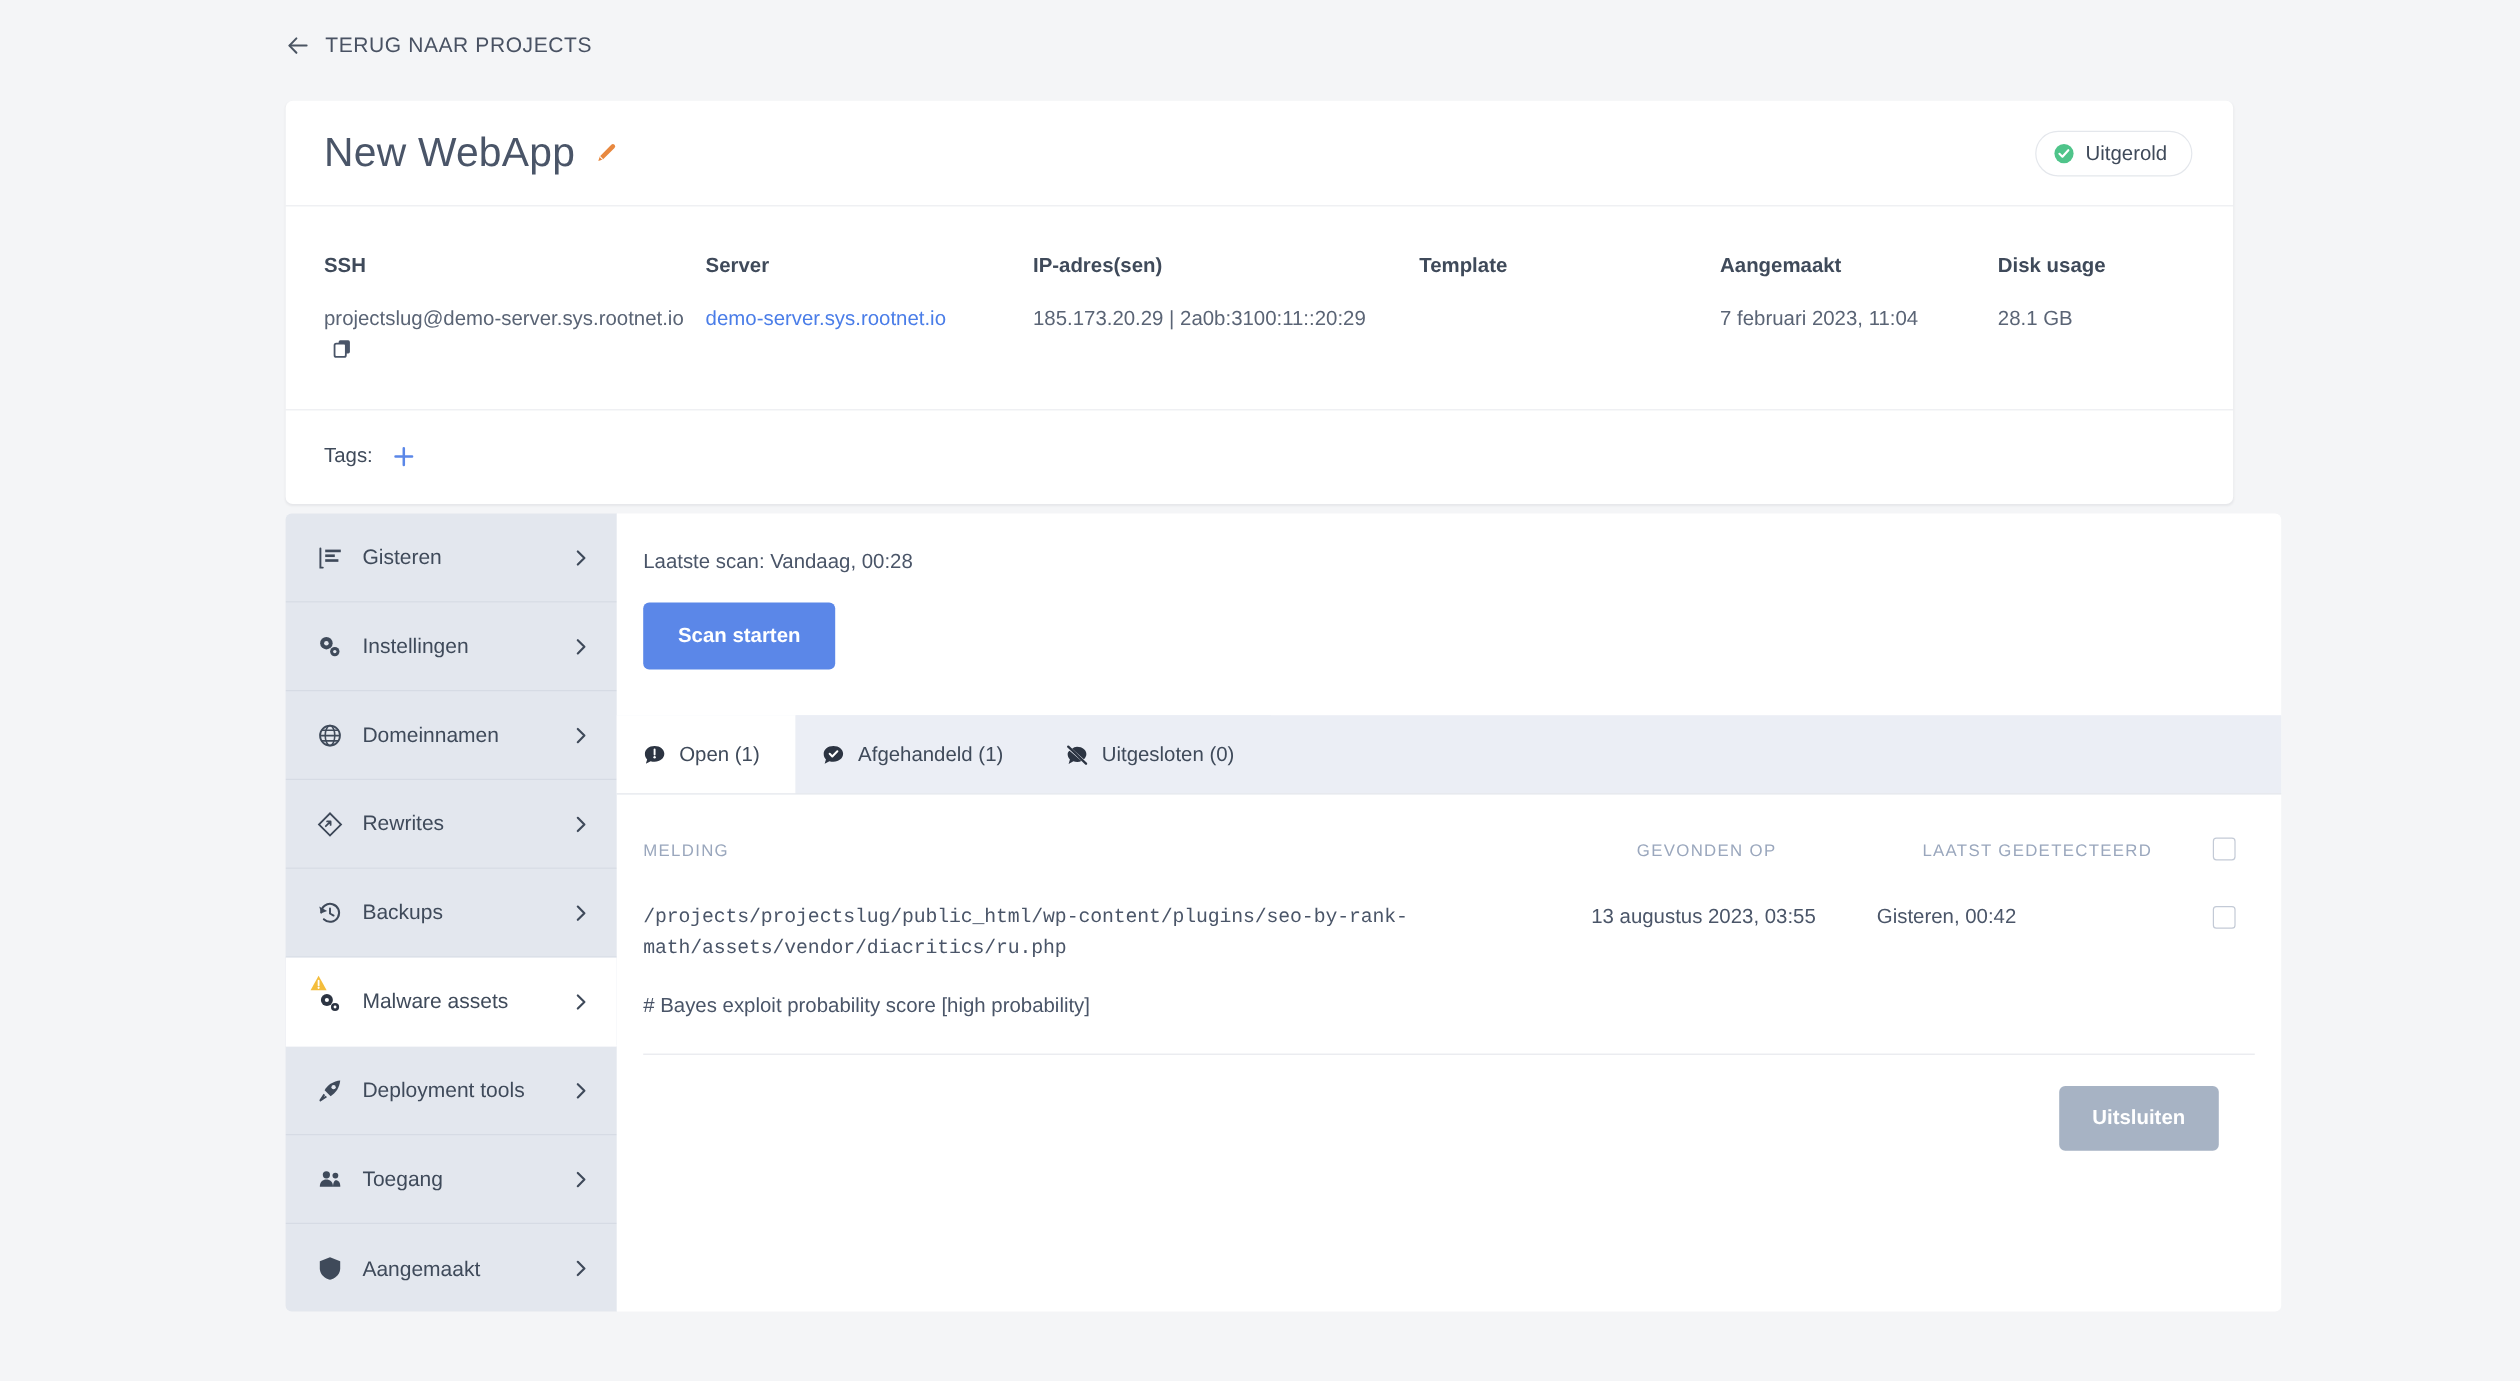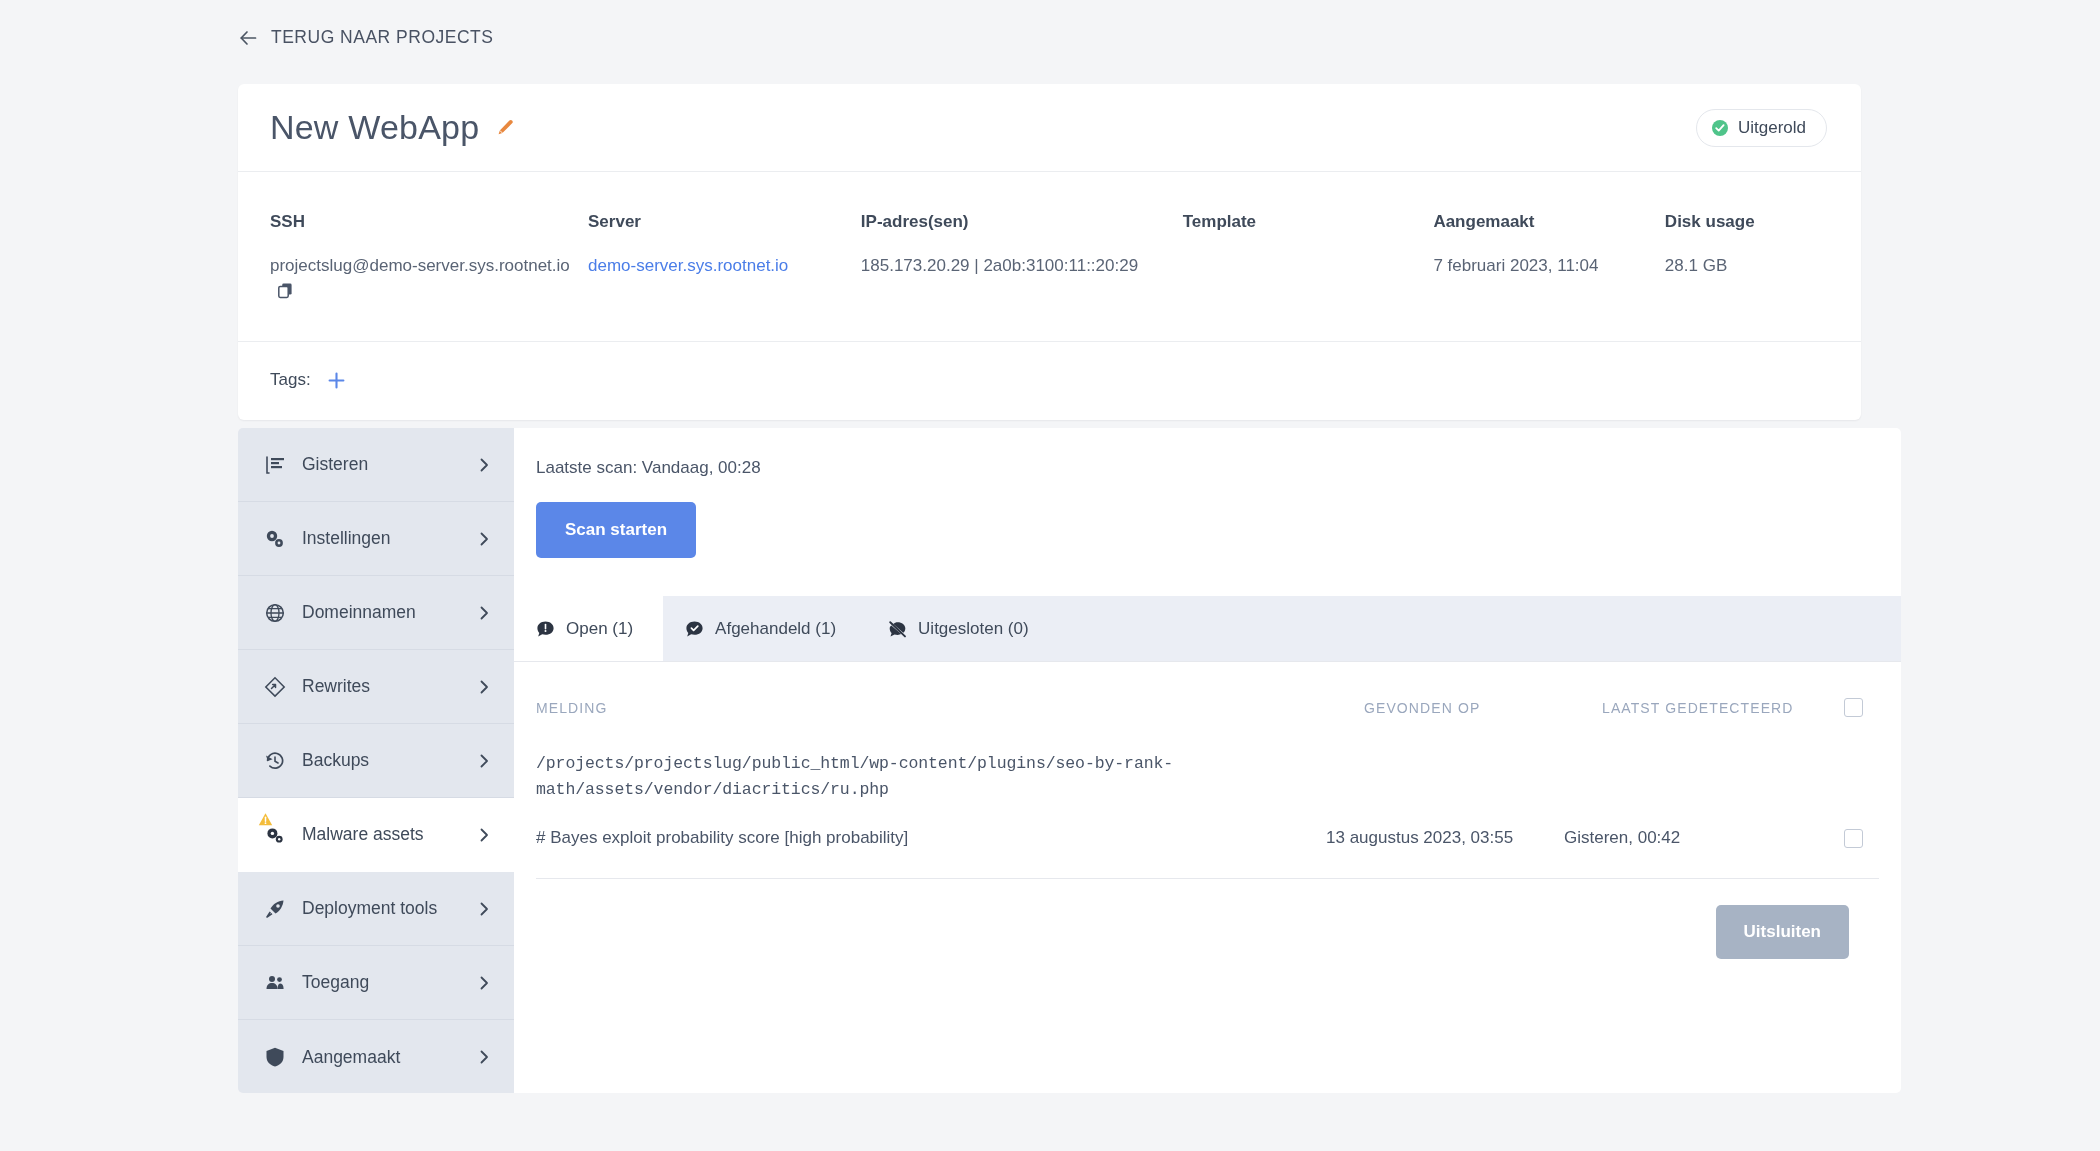--- a/index.html
+++ b/index.html
@@ -107,21 +107,21 @@
   .thead { display: flex; align-items: center; padding: 36px 0 22px 0; }
   .th { font-size: 14px; letter-spacing: 1.1px; color: #9aa7bd; text-transform: uppercase; }
   .th.melding { width: 790px; }
   .th.gevonden { width: 238px; margin-left: 38px; }
   .th.laatst { width: 242px; }
   .th.cbx { flex: 1; display: flex; justify-content: flex-end; padding-right: 16px; }
   .cbox {
     width: 19px; height: 19px; border: 1px solid #c3cad6; border-radius: 3px;
     background: #fff; cursor: pointer; display: block;
   }
-  .trow { display: flex; align-items: flex-end; padding: 12px 0 0 0; }
+  .trow { display: flex; align-items: flex-start; padding: 12px 0 0 0; }
   .td.melding { width: 790px; }
   .td.gevonden { width: 238px; font-size: 17px; color: #4a5568; padding-top: 3px; }
   .td.laatst { width: 242px; font-size: 17px; color: #4a5568; padding-top: 3px; }
   .td.cbx { flex: 1; display: flex; justify-content: flex-end; padding-right: 16px; padding-top: 4px; }
   .path {
     font-family: "Liberation Mono", monospace; font-size: 16.5px;
     color: #4a5568; line-height: 1.55; letter-spacing: -.1px;
   }
   .desc { font-size: 17px; color: #4a5568; margin-top: 26px; }
   .row-sep { border-bottom: 1px solid #e6e8ed; margin-top: 30px; }

